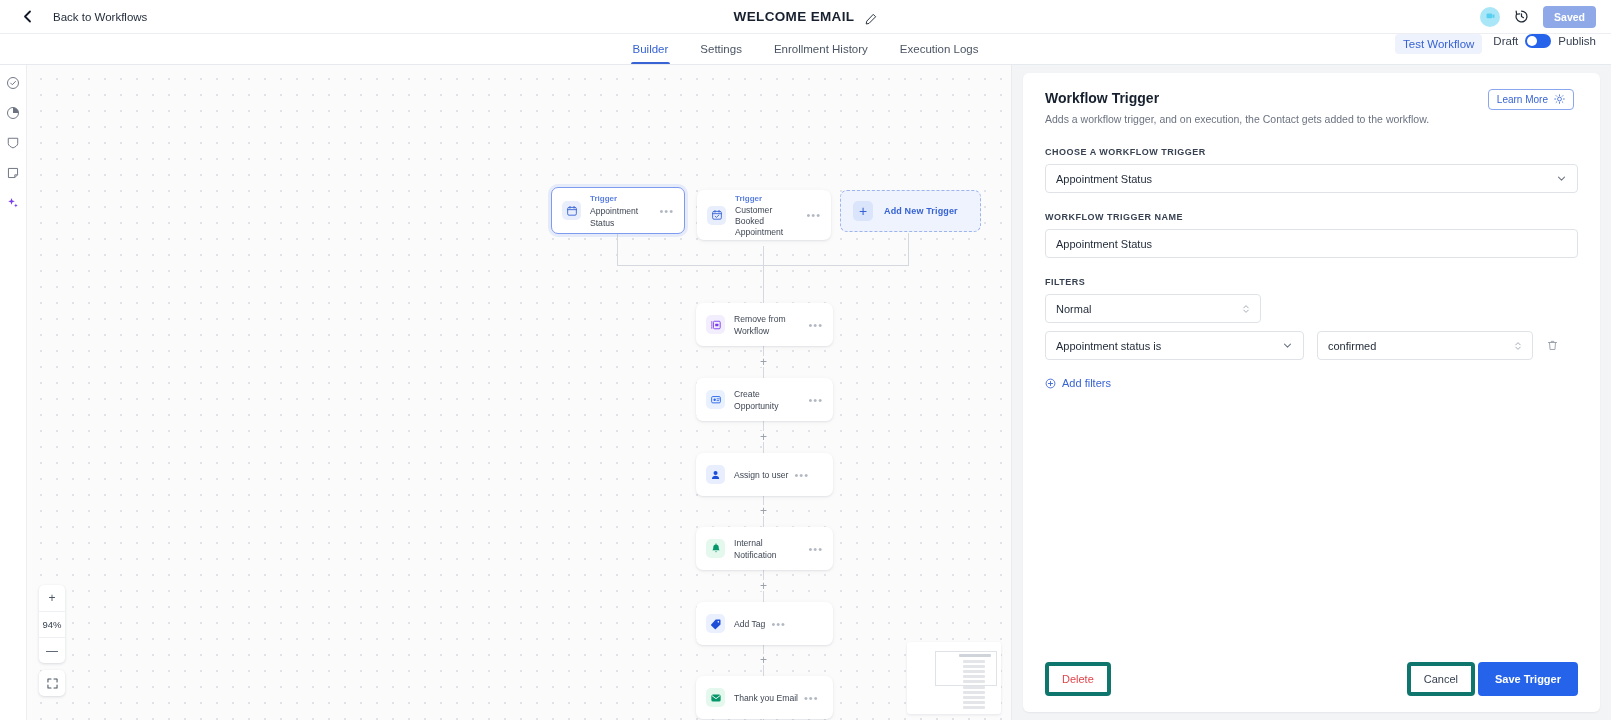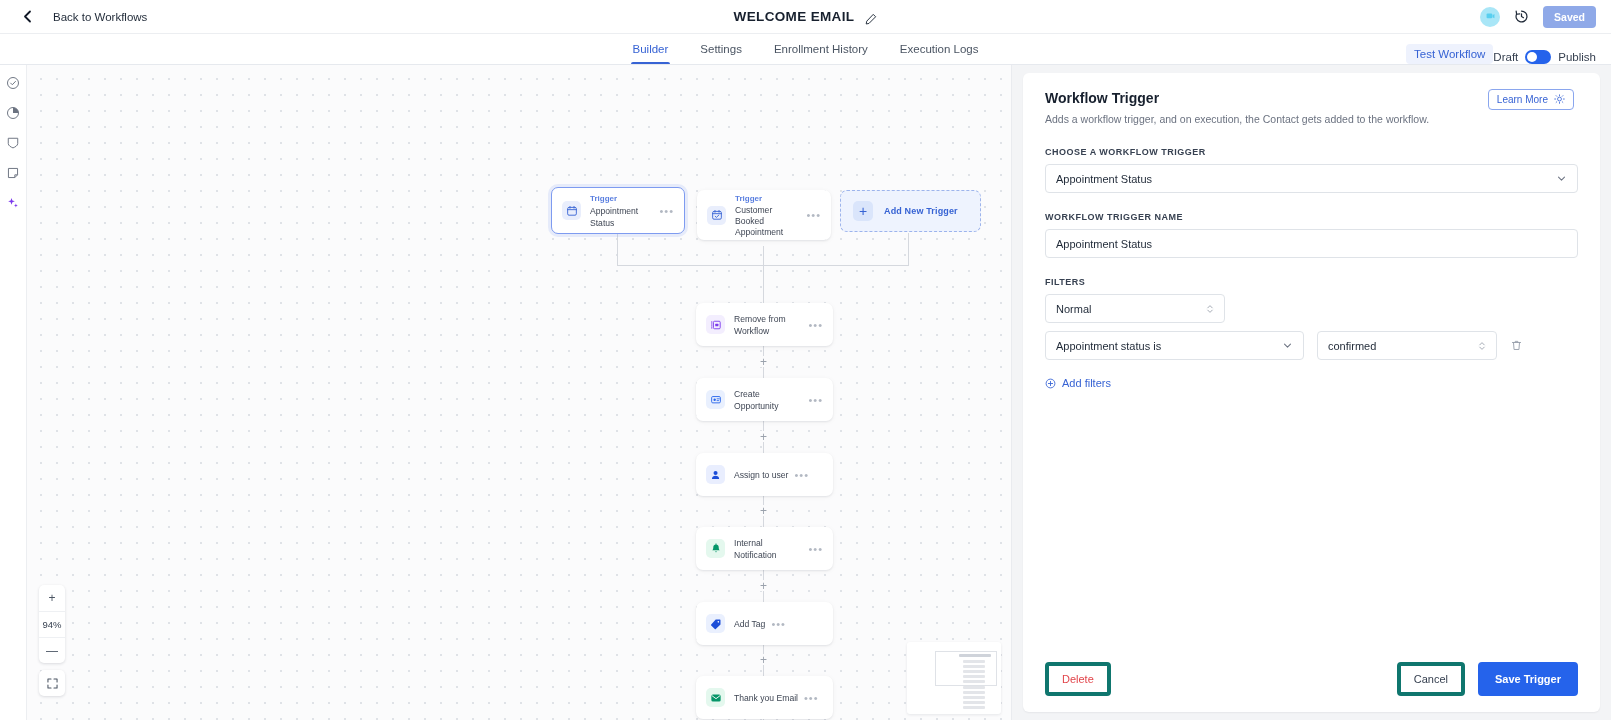--- a/index.html
+++ b/index.html
@@ -66,21 +66,21 @@
     font-size: 11.5px; color: #4b5563; padding: 0 16px;
     display: flex; align-items: center; cursor: pointer;
     position: relative;
   }
   .tab.active { color: #3763d4; font-weight: 500; }
   .tab.active::after {
     content: ""; position: absolute; left: 14px; right: 14px; bottom: 0;
     height: 2px; background: #3763d4; border-radius: 2px 2px 0 0;
   }
   .tabsbar-right {
-    margin-left: auto; display: flex; align-items: flex-end; 
+    margin-left: auto; display: flex; align-items: flex-start; gap: 11px;
     padding-right: 15px; z-index: 2;
   }
   .test-workflow {
     font-size: 11.5px; color: #3763d4; background: #eef2fd;
     border-radius: 4px; padding: 4px 8px; cursor: pointer;
   }
   .publish-toggle { display: flex; align-items: center; gap: 7px; }
   .publish-toggle .lbl { font-size: 11.5px; color: #374151; }
   .switch {
     width: 26px; height: 14px; border-radius: 8px; background: #2563eb;
@@ -237,21 +237,21 @@
     font-size: 11px; color: #1f2937;
     padding: 0 10px; display: flex; align-items: center;
     position: relative; cursor: pointer;
   }
   .inp { cursor: text; }
   .sel .caret { margin-left: auto; color: #6b7280; display: flex; }
 
   .filter-rows { margin-top: 7px; display: flex; flex-direction: column; gap: 8px; }
   .filter-row { display: flex; align-items: center; gap: 13px; }
   .fr-left { width: 259px; }
-  .fr-right { width: 180px; }
+  .fr-right { width: 216px; }
   .fr-left .sel, .fr-right .sel { margin-top: 0; }
   .fr-right .spin {
     margin-left: auto; display: flex; flex-direction: column;
     color: #9aa1ac; line-height: 5px; font-size: 7px;
   }
   .trash { width: 13px; height: 13px; color: #98a0ab; cursor: pointer; display: flex; }
   .add-filters {
     margin-top: 17px; display: inline-flex; align-items: center; gap: 6px;
     font-size: 11px; color: #3763d4; cursor: pointer; width: fit-content;
   }
@@ -260,21 +260,21 @@
   .panel-footer {
     margin-top: auto; display: flex; align-items: center;
     padding: 14px 0 16px 0;
   }
   .btn {
     font-family: "Liberation Sans", sans-serif;
     font-size: 11px; border-radius: 4px; padding: 7px 13px;
     border: 4px solid #0f766e; background: #fff; color: #374151; cursor: pointer;
   }
   .btn-delete { color: #e2444a; }
-  .footer-right { margin-left: auto; display: flex; gap: 13px; }
+  .footer-right { margin-left: auto; display: flex; gap: 3px; }
   .btn-primary { background: #2563eb; border-color: #2563eb; color: #fff; font-weight: 600; }
 </style>
 </head>
 <body>
 
 <div class="app">
 
   <div class="topbar">
     <div class="back-link">
       <span class="back-chevron">

